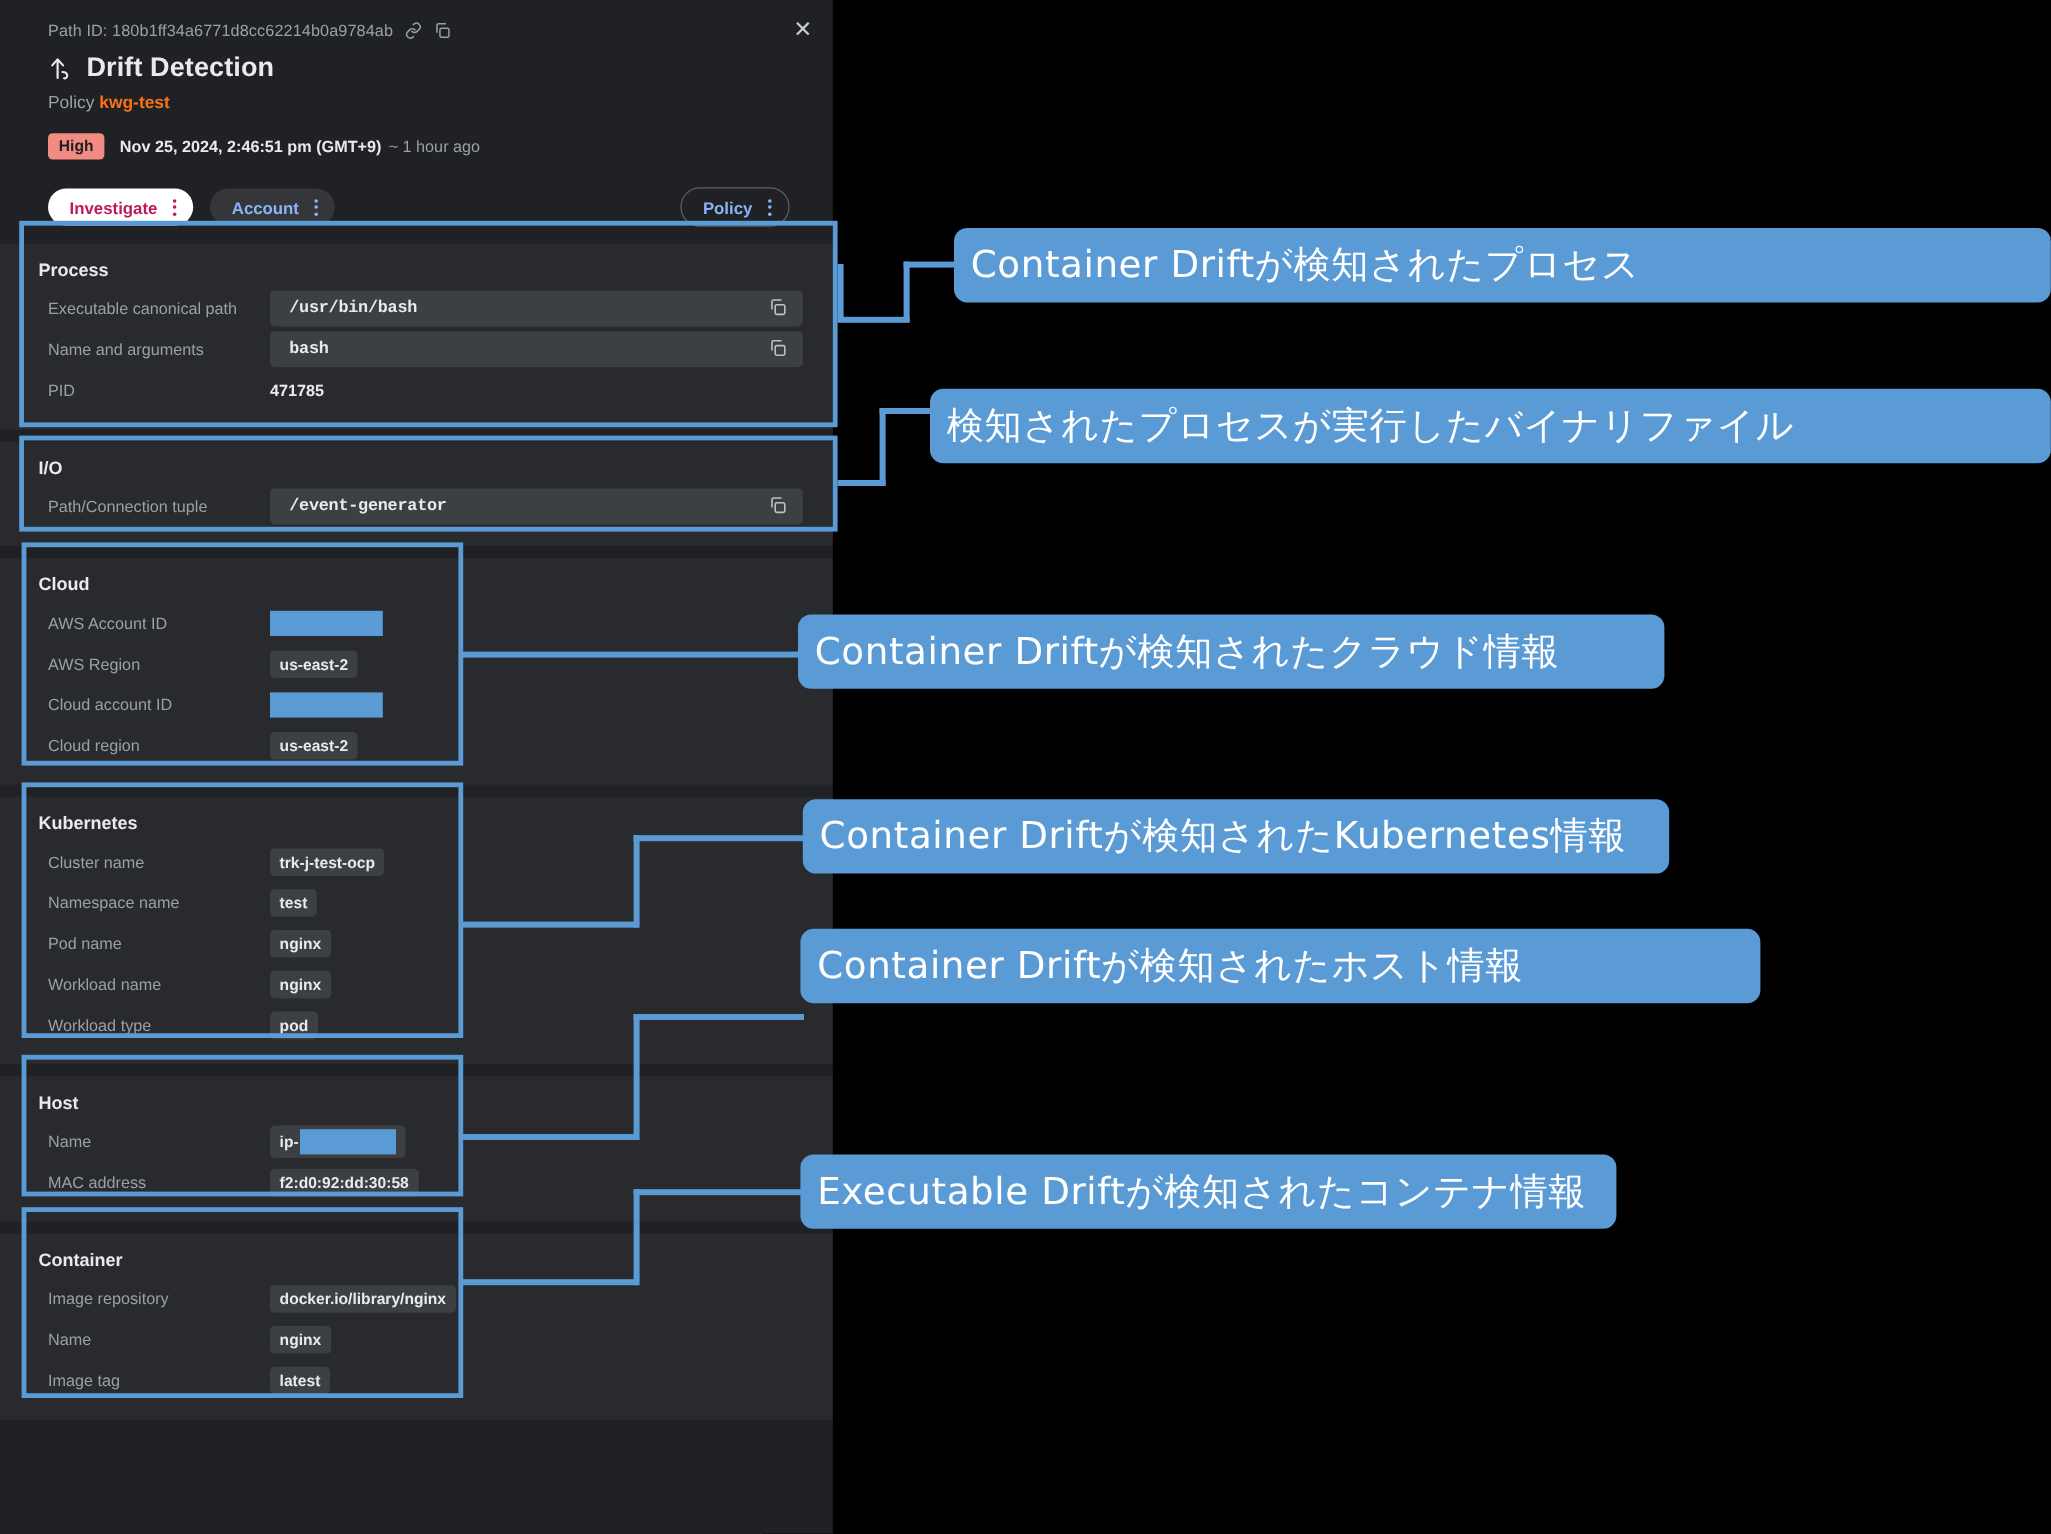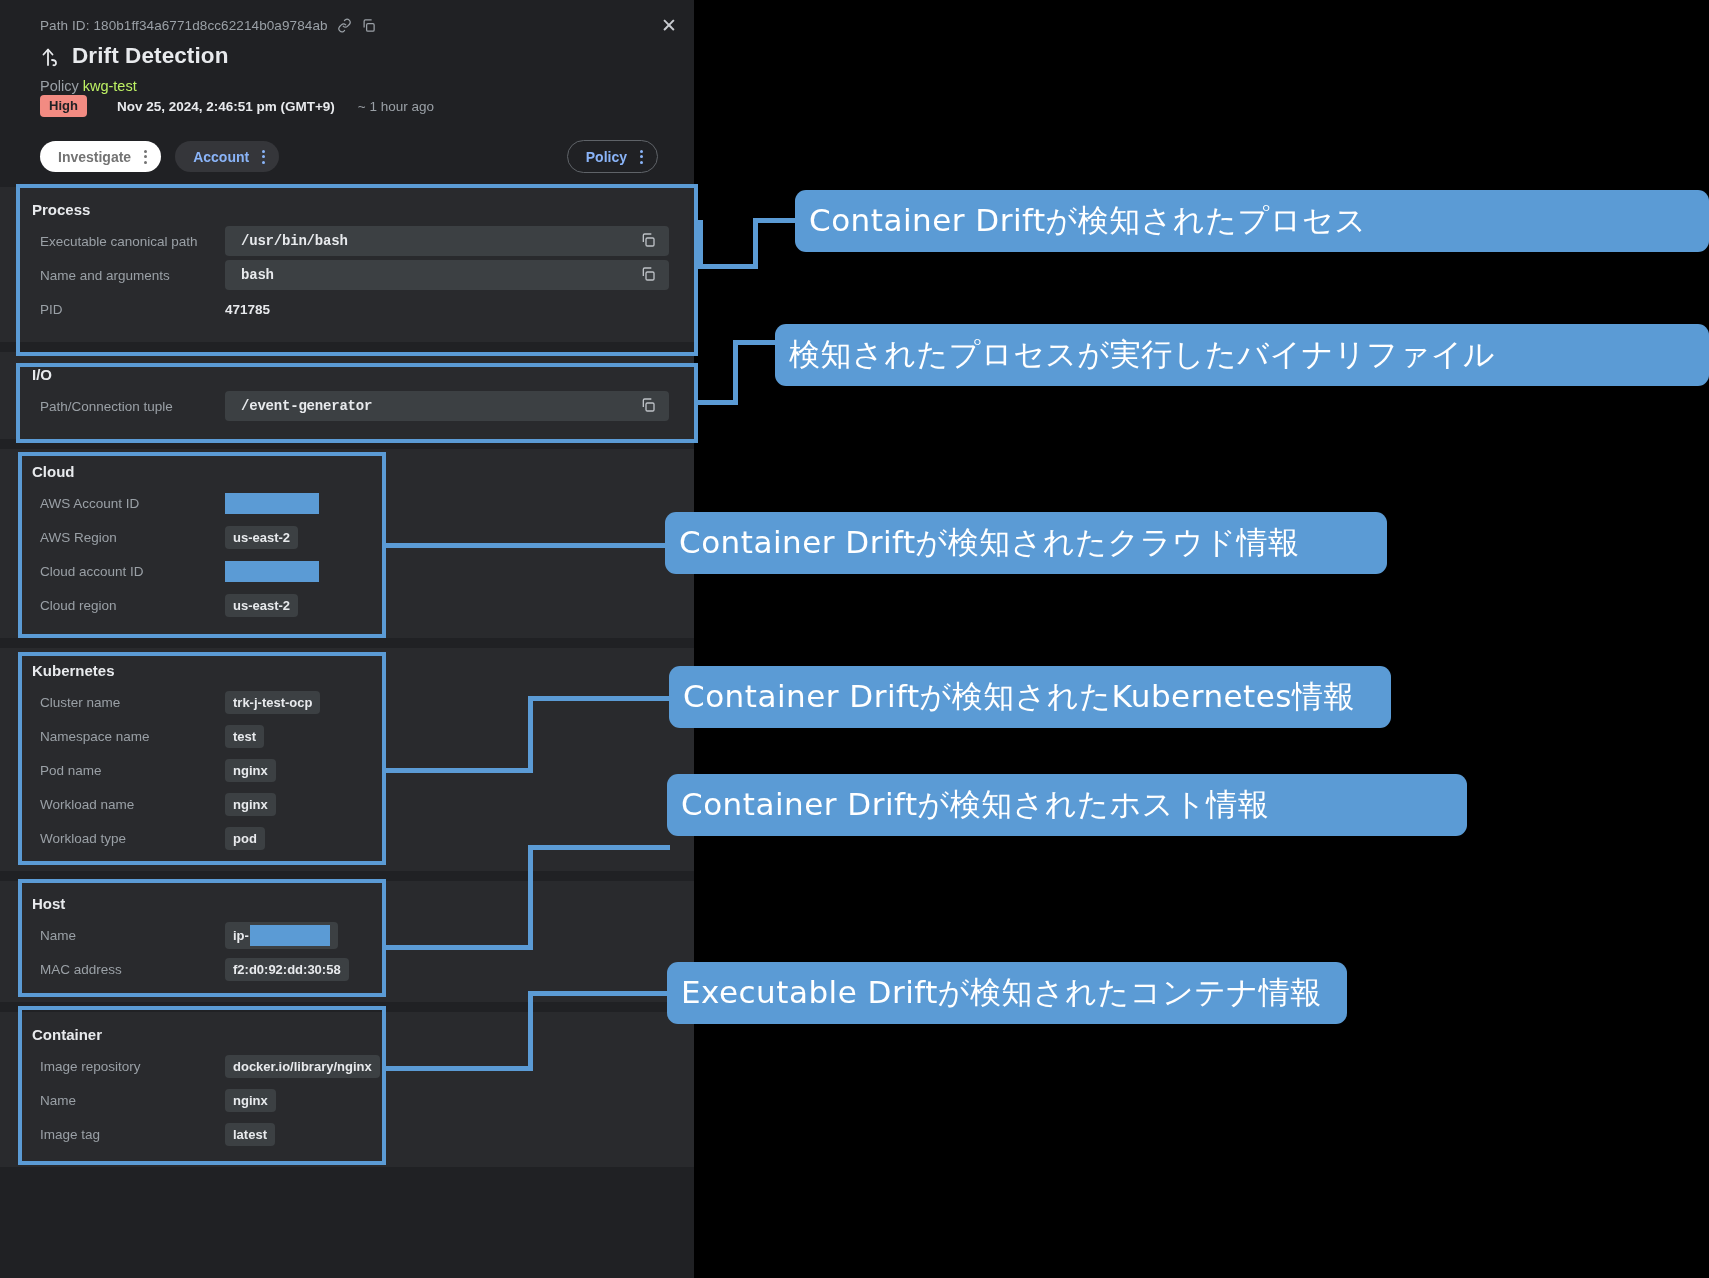--- a/index.html
+++ b/index.html
@@ -21,34 +21,34 @@
   .ico svg{display:block;}
   .close-btn{
     position:absolute;right:12px;top:12px;width:26px;height:26px;
     display:flex;align-items:center;justify-content:center;color:#c9ccd1;
     font-size:19px;line-height:1;cursor:pointer;border-radius:50%;
   }
   .title-row{display:flex;align-items:center;gap:10px;margin-top:7px;}
   .title-icon{width:22px;height:24px;flex:0 0 22px;color:#e8eaed;}
   .title-text{color:#e8eaed;font-size:22.5px;font-weight:bold;letter-spacing:.1px;}
   .policy-row{margin-top:9px;color:#9aa0a6;font-size:14.5px;}
-  .policy-row b{color:#bef264;font-weight:normal;}
-  .sev-row{display:flex;align-items:center;gap:30px;margin-top:1px;}
+  .policy-row b{color:#f97316;font-weight:bold;}
+  .sev-row{display:flex;align-items:center;gap:13px;margin-top:17px;}
   .sev-badge{
     background:#f28b82;color:#202124;font-size:13px;font-weight:bold;
     padding:2px 9px;border-radius:4px;line-height:18px;
   }
   .sev-time{color:#e8eaed;font-size:13.5px;font-weight:bold;}
   .sev-ago{color:#9aa0a6;font-weight:normal;}
   .btn-row{display:flex;align-items:center;margin-top:23px;padding-right:36px;}
   .pill{
     display:flex;align-items:center;gap:13px;height:31px;padding:0 14px 0 18px;
     border-radius:17px;font-size:14px;font-weight:bold;cursor:pointer;
   }
-  .pill.primary{background:#ffffff;color:#737373;}
+  .pill.primary{background:#ffffff;color:#be185d;}
   .pill.secondary{background:#35363a;color:#8ab4f8;margin-left:14px;}
   .pill.outline{background:transparent;color:#8ab4f8;border:1px solid #5f6368;margin-left:auto;}
   .kebab{display:flex;flex-direction:column;gap:2.5px;align-items:center;}
   .kebab i{width:3px;height:3px;border-radius:50%;background:currentColor;display:block;}
   
   .section{background:#292a2d;margin-top:10px;padding:14px 0 16px 0;}
   .section.first{margin-top:14px;}
   .section-title{color:#e8eaed;font-size:15px;font-weight:bold;padding:0 0 6px 32px;}
   .row{display:flex;align-items:center;min-height:34px;padding-left:40px;}
   .row-label{color:#9aa0a6;font-size:13.5px;width:185px;flex:0 0 185px;}

